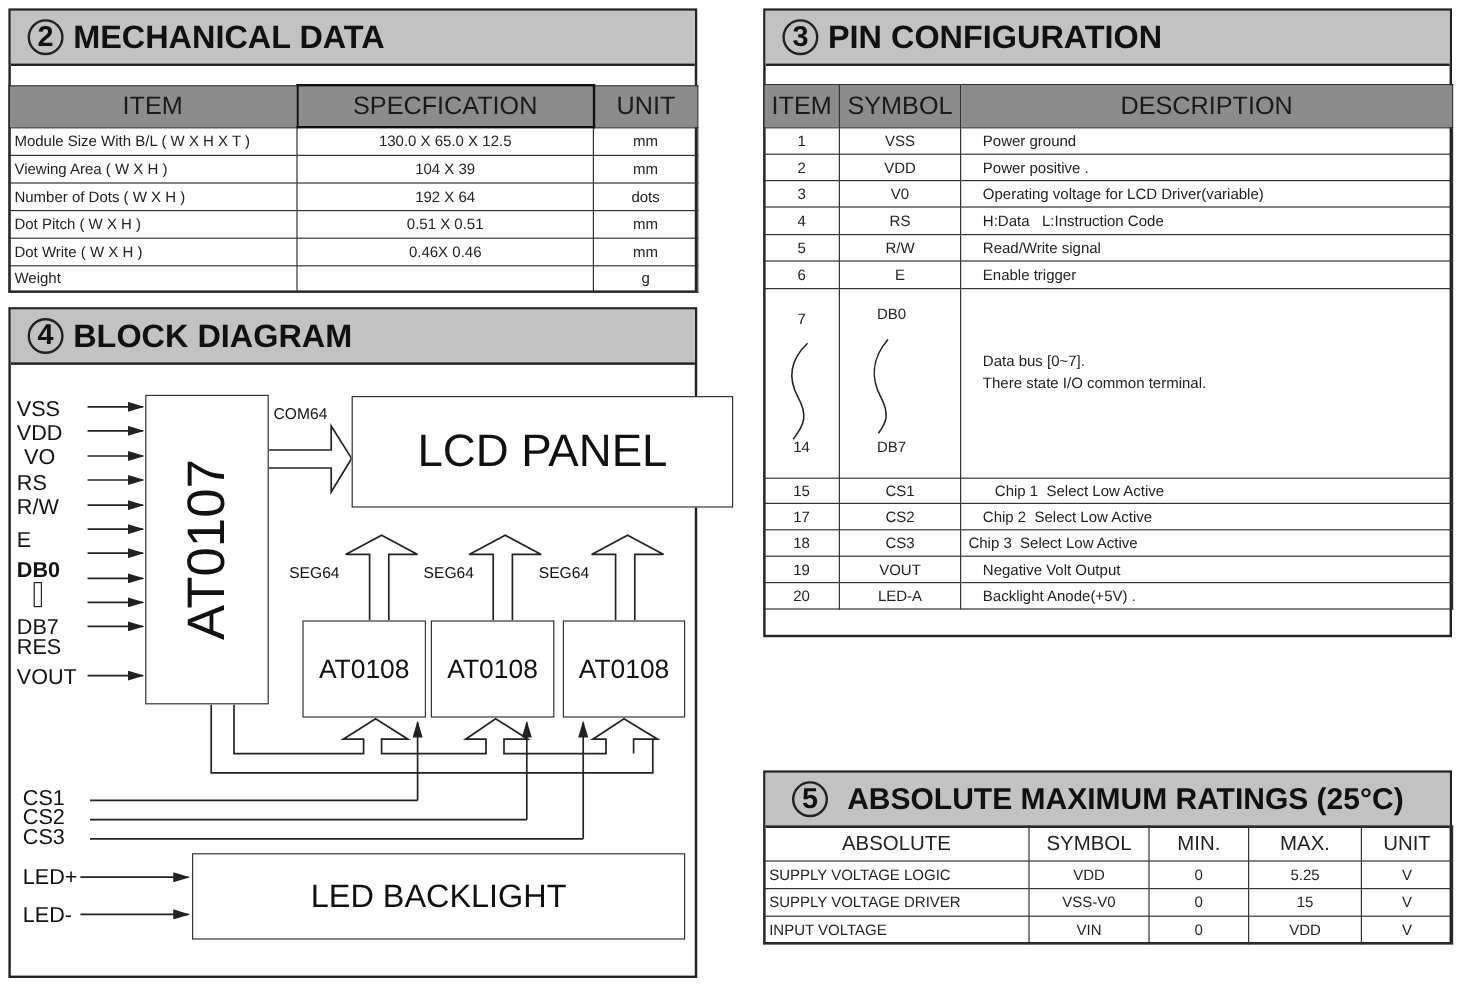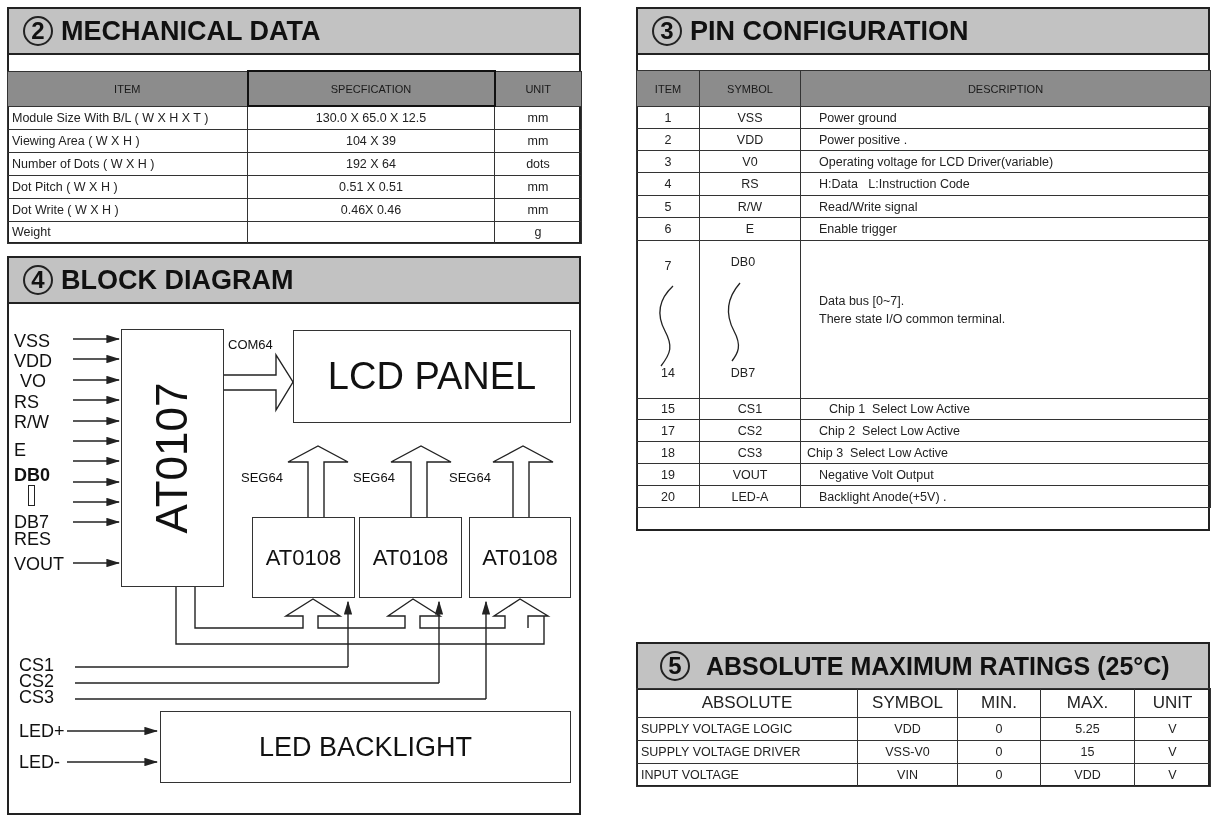--- a/index.html
+++ b/index.html
@@ -4,21 +4,21 @@
 <style>
   html,body{margin:0;padding:0;background:#fff;}
   body{width:1214px;height:821px;position:relative;overflow:hidden;font-family:"Liberation Sans",sans-serif;color:#111;}
   .abs{position:absolute;}
   .section{position:absolute;border:2px solid #222;background:#fff;box-sizing:border-box;}
   .title-band{position:absolute;left:0;right:0;top:0;background:#c2c2c2;border-bottom:2px solid #222;box-sizing:border-box;display:flex;align-items:center;}
   .title-band .num{display:inline-flex;align-items:center;justify-content:center;width:30px;height:30px;border:2px solid #222;border-radius:50%;font-weight:bold;font-size:24px;margin-left:14px;margin-right:8px;box-sizing:border-box;}
   .title-band .ttl{font-weight:bold;font-size:27px;letter-spacing:0px;color:#111;}
   table{border-collapse:collapse;position:absolute;table-layout:fixed;}
   td,th{border:1.5px solid #333;padding:0 4px;font-size:12.5px;color:#222;white-space:nowrap;overflow:hidden;}
-  th{background:#8c8c8c;font-weight:normal;font-size:11px;color:#1a1a1a;}
+  th{background:#8c8c8c;font-weight:normal;font-size:21px;color:#1a1a1a;}
   td.c{text-align:center;}
   .mech th.spec{border:2px solid #111;}
   .lbl{position:absolute;font-size:18px;line-height:18px;color:#111;}
   .box{position:absolute;border:1.5px solid #333;background:#fff;box-sizing:border-box;display:flex;align-items:center;justify-content:center;}
   svg{position:absolute;left:0;top:0;}
 </style>
 </head>
 <body>
 
 <div class="section" style="left:7px;top:7px;width:574px;height:237px;">
@@ -227,21 +227,21 @@
 <div class="lbl" style="left:14px;top:513px;">DB7</div>
 <div class="lbl" style="left:14px;top:530px;">RES</div>
 <div class="lbl" style="left:14px;top:555px;">VOUT</div>
 
 <div class="box" style="left:121px;top:329px;width:103px;height:258px;">
   <span style="transform:rotate(-90deg);font-size:44px;white-space:nowrap;">AT0107</span>
 </div>
 
 <div class="lbl" style="left:228px;top:336px;font-size:13px;">COM64</div>
 
-<div class="box" style="left:293px;top:330px;width:278px;height:93px;">
+<div class="box" style="left:293px;top:330px;width:318px;height:93px;">
   <span style="font-size:38px;">LCD PANEL</span>
 </div>
 
 <div class="lbl" style="left:241px;top:469px;font-size:13px;">SEG64</div>
 <div class="lbl" style="left:353px;top:469px;font-size:13px;">SEG64</div>
 <div class="lbl" style="left:449px;top:469px;font-size:13px;">SEG64</div>
 
 <div class="box" style="left:252px;top:517px;width:103px;height:81px;">
   <span style="font-size:22px;">AT0108</span>
 </div>

